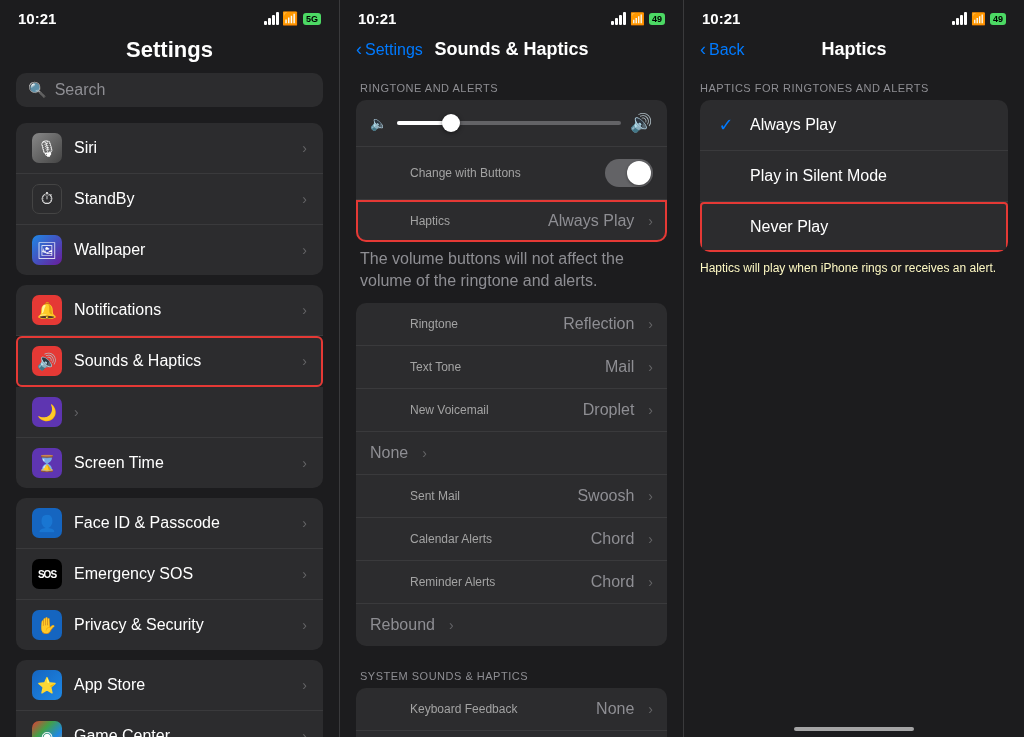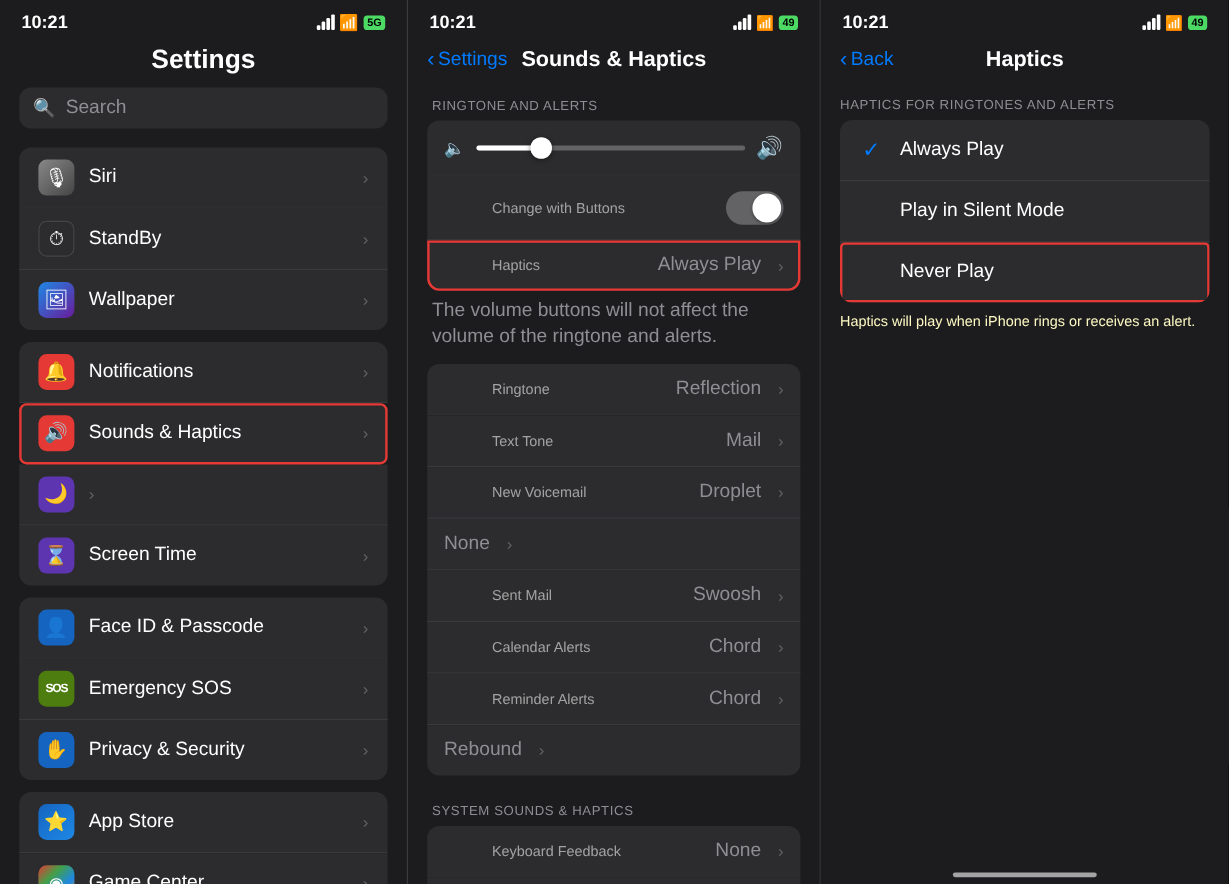--- a/index.html
+++ b/index.html
@@ -352,21 +352,21 @@
     </div>
   </div>
 
   <div class="group-wrapper">
     <div class="settings-item" style="border-radius:10px 10px 0 0;">
       <div class="settings-icon" style="background:#1565c0;">👤</div>
       <span class="settings-label">Face ID &amp; Passcode</span>
       <span class="settings-chevron">›</span>
     </div>
     <div class="settings-item">
-      <div class="settings-icon" style="background:#4d7c0f; font-size:10px; font-weight:800; color:#fff; letter-spacing:-1px;">SOS</div>
+      <div class="settings-icon" style="background:#000000; font-size:10px; font-weight:800; color:#fff; letter-spacing:-1px;">SOS</div>
       <span class="settings-label">Emergency SOS</span>
       <span class="settings-chevron">›</span>
     </div>
     <div class="settings-item" style="border-radius:0 0 10px 10px; border-bottom:none;">
       <div class="settings-icon" style="background:#1565c0;">✋</div>
       <span class="settings-label">Privacy &amp; Security</span>
       <span class="settings-chevron">›</span>
     </div>
   </div>
 

